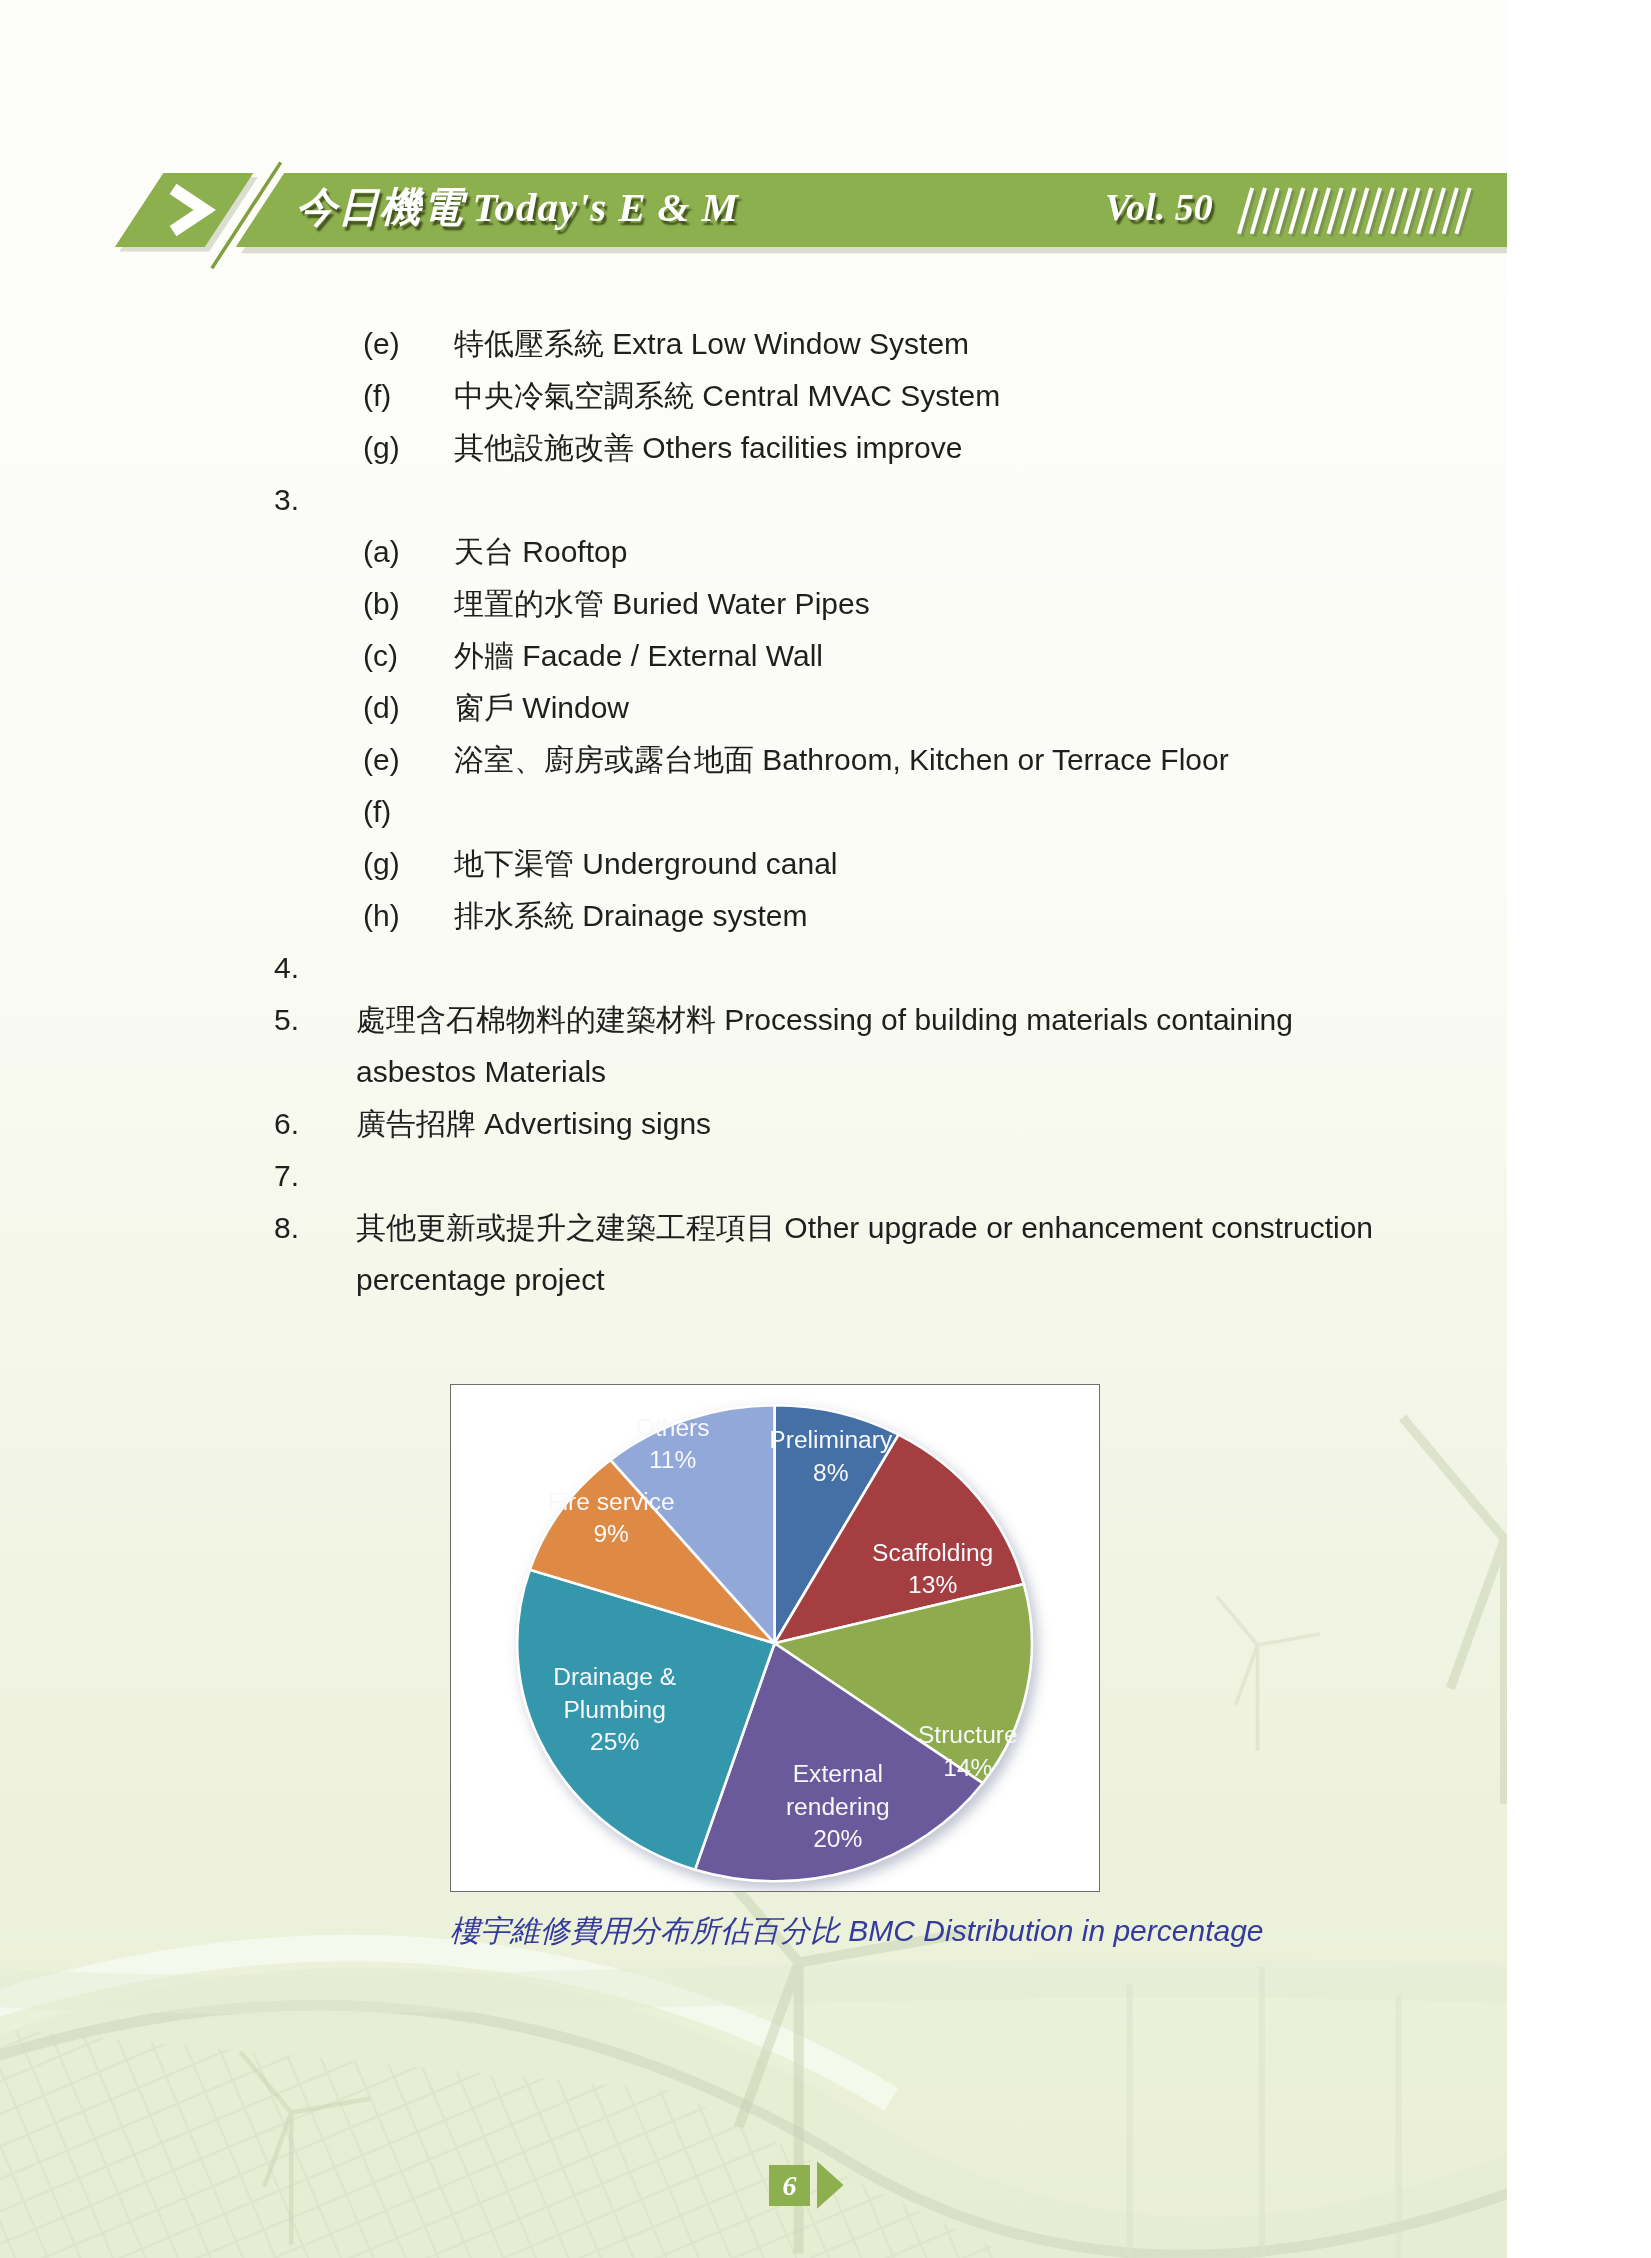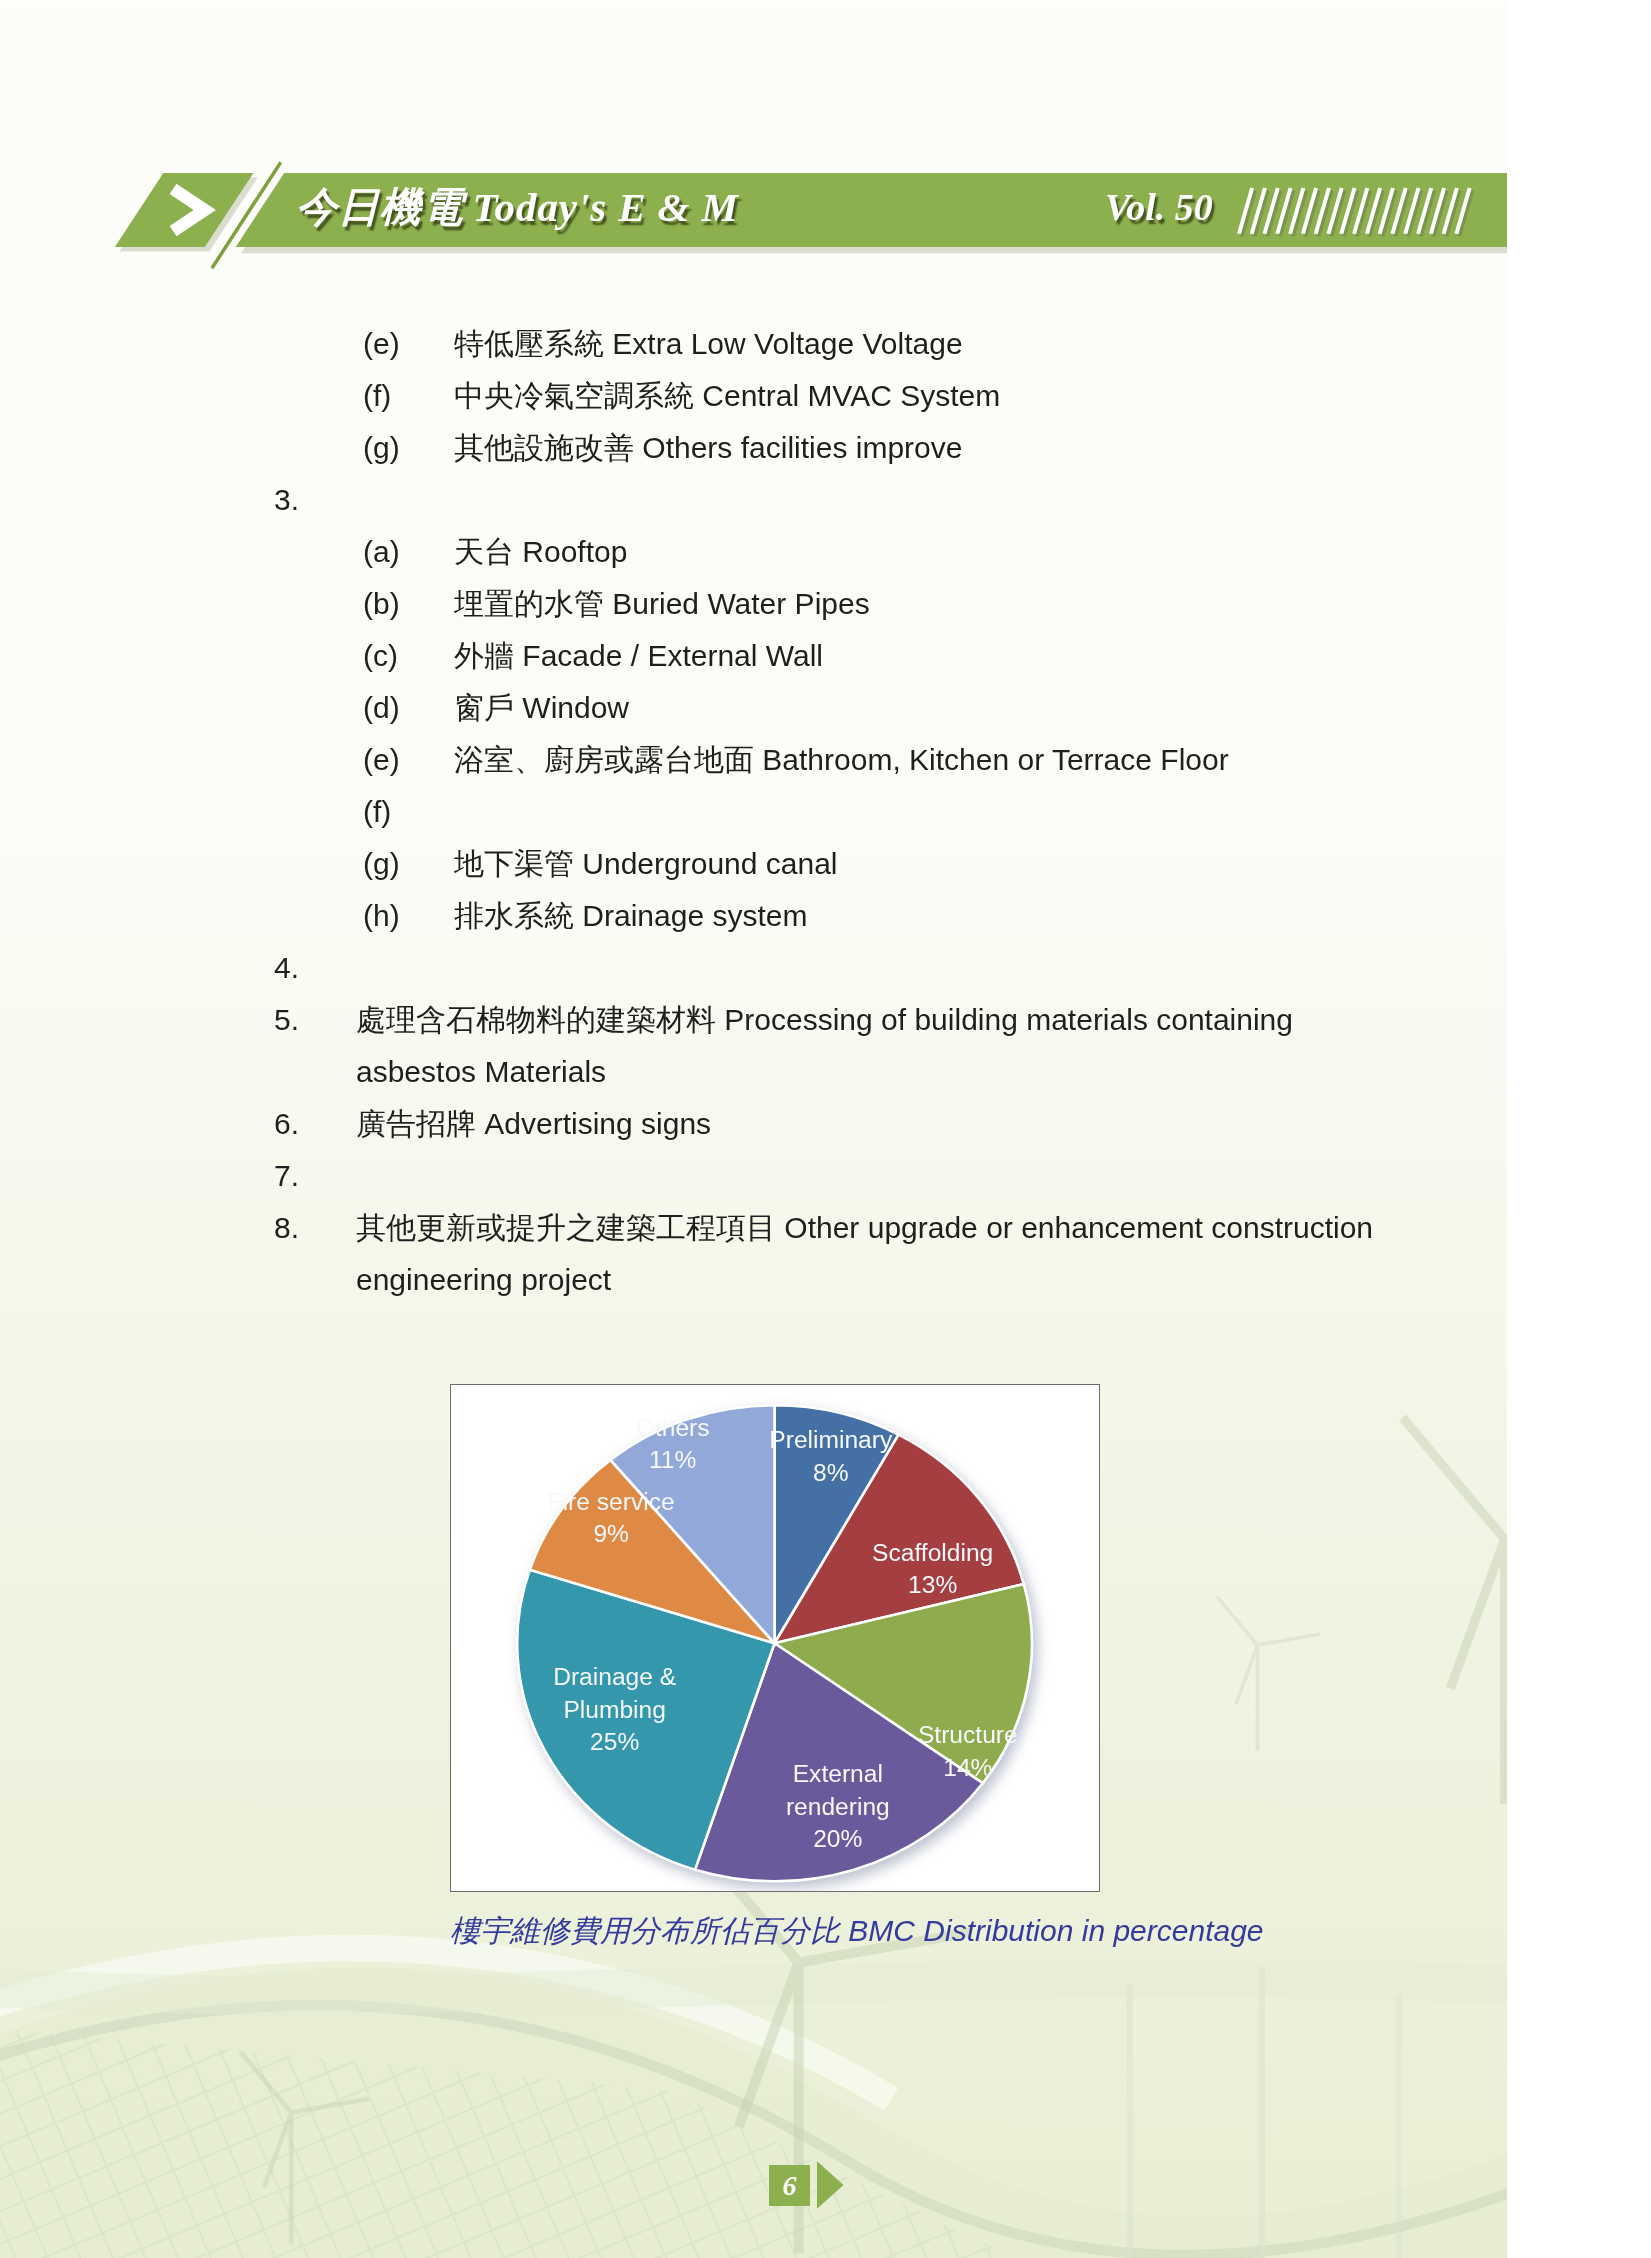--- a/index.html
+++ b/index.html
@@ -154,21 +154,21 @@
       </g>
   </svg>
   <div class="banner-title">
     <span>今日機電</span><span class="en">Today's E &amp; M</span>
   </div>
   <div class="banner-vol">Vol. 50</div>
 
   <main class="list" id="list">
       <div class="list-row lvl2">
         <span class="marker">(e)</span>
-        <span class="txt">特低壓系統 Extra Low Voltage Voltage</span>
+        <span class="txt">特低壓系統 Extra Low Window System</span>
       </div>
       <div class="list-row lvl2">
         <span class="marker">(f)</span>
         <span class="txt">中央冷氣空調系統 Central MVAC System</span>
       </div>
       <div class="list-row lvl2">
         <span class="marker">(g)</span>
         <span class="txt">其他設施改善 Others facilities improve</span>
       </div>
       <div class="list-row">
@@ -216,21 +216,21 @@
       <div class="list-row">
         <span class="marker">6.</span>
         <span class="txt">廣告招牌 Advertising signs</span>
       </div>
       <div class="list-row">
         <span class="marker">7.</span>
       </div>
       <div class="list-row">
         <span class="marker">8.</span>
         <span class="txt">其他更新或提升之建築工程項目 Other upgrade or enhancement construction
-engineering project</span>
+percentage project</span>
       </div>
     </main>
 
   <figure class="chart-box">
     <svg id="pie-svg" viewBox="0 0 737 576">
         <g style="filter:drop-shadow(5px 7px 7px rgba(110,120,150,0.45));">
           <path d="M 368 294 L 368.0 23.0 A 293 271 0 0 1 509.2 56.5 Z" fill="#4470A6" stroke="#ffffff" stroke-width="3"></path>
           <path d="M 368 294 L 509.2 56.5 A 293 271 0 0 1 651.8 226.6 Z" fill="#A43E41" stroke="#ffffff" stroke-width="3"></path>
           <path d="M 368 294 L 651.8 226.6 A 293 271 0 0 1 605.0 453.3 Z" fill="#8EAC4D" stroke="#ffffff" stroke-width="3"></path>
           <path d="M 368 294 L 605.0 453.3 A 293 271 0 0 1 277.5 551.7 Z" fill="#6A5A9C" stroke="#ffffff" stroke-width="3"></path>

